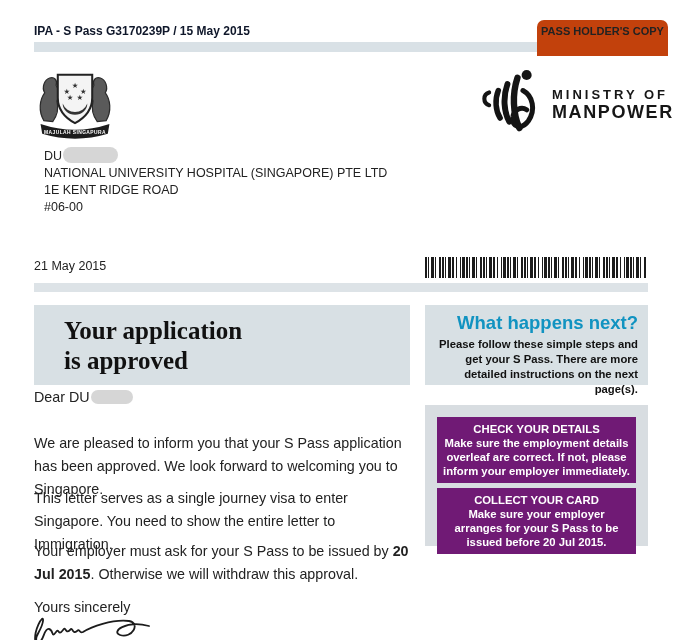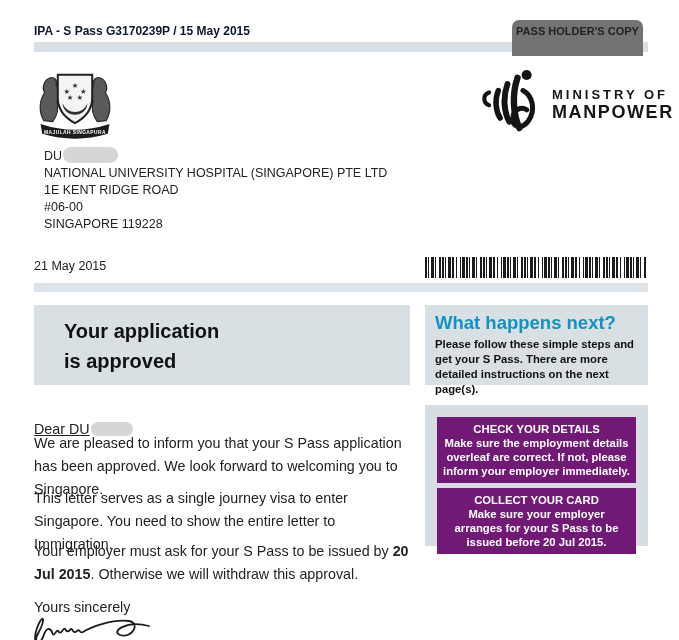--- a/index.html
+++ b/index.html
@@ -10,22 +10,22 @@
     color: #1a1a1a;
     position: relative;
     overflow: hidden;
   }
   .abs { position: absolute; }
 
   
   .ref-line { left: 34px; top: 24px; font-size: 12px; font-weight: bold; color: #0f172a; }
   .head-band { left: 34px; top: 42px; width: 614px; height: 10px; background: #d9e1e6; }
   .copy-tab {
-    left: 512px; top: 20px; width: 131px; height: 36px;
-    background: #737373; border-radius: 7px 7px 0 0;
+    left: 537px; top: 20px; width: 131px; height: 36px;
+    background: #c2410c; border-radius: 7px 7px 0 0;
     font-size: 11px; font-weight: bold; text-align: center;
     padding-top: 4px; line-height: 14px; color: #222;
   }
 
   
   .crest { left: 34px; top: 58px; width: 82px; height: 86px; }
   .mom-logo { left: 480px; top: 62px; width: 182px; height: 80px; display: flex; align-items: center; gap: 8px; }
   .mom-mark { width: 64px; height: 78px; flex: 0 0 auto; }
   .mom-text { padding-top: 6px; }
   .mom-line1 { font-size: 13px; font-weight: bold; letter-spacing: 3px; color: #161616; white-space: nowrap; }
@@ -43,32 +43,32 @@
   
   .date-line { left: 34px; top: 259px; font-size: 12.5px; color: #222; }
   .barcode { left: 425px; top: 257px; width: 223px; height: 21px; }
   .band2 { left: 34px; top: 283px; width: 614px; height: 9px; background: #dde3e7; }
 
   
   .approval-box {
     left: 34px; top: 305px; width: 376px; height: 80px;
     background: #d8e0e4; padding: 11px 0 0 30px;
   }
-  .approval-box .big { font-size: 20px; font-weight: bold; line-height: 30px; color: #111; }
+  .approval-box .big { font-size: 25px; font-weight: bold; line-height: 30px; color: #111; font-family: Liberation Serif, serif; }
 
   .next-box {
     left: 425px; top: 305px; width: 223px; height: 80px;
-    background: #d8e0e4; text-align: left; padding: 7px 10px 0 10px;
+    background: #d8e0e4; text-align: right; padding: 7px 10px 0 10px;
   }
   .next-title { font-size: 18.5px; font-weight: bold; color: #1193c1; }
   .next-body { font-size: 11.3px; font-weight: bold; line-height: 15px; color: #111; margin-top: 3px; }
 
   
   .letter { left: 34px; width: 382px; font-size: 14.3px; line-height: 23px; color: #222; }
-  .salutation { top: 418px; text-decoration: underline; }
+  .salutation { top: 386px; }
   .p1 { top: 432px; }
   .p2 { top: 487px; }
   .p3 { top: 540px; }
   .closing { top: 596px; }
   .signature { left: 28px; top: 608px; width: 175px; height: 40px; }
 
   
   .steps-panel {
     left: 425px; top: 405px; width: 223px; height: 141px;
     background: #d8dde1; padding: 12px;
@@ -128,21 +128,20 @@
   </div>
 </div>
 
 <div class="abs address">
   <div>
     <span>DU</span><span class="redact name"></span>
   </div>
   <div>NATIONAL UNIVERSITY HOSPITAL (SINGAPORE) PTE LTD</div>
   <div>1E KENT RIDGE ROAD</div>
   <div>#06-00</div>
-  <div>SINGAPORE 119228</div>
 </div>
 
 <div class="abs date-line">21 May 2015</div>
 <svg class="abs barcode" viewBox="0 0 223 21" preserveAspectRatio="none">
     <rect x="0" y="0" width="2" height="21" fill="#1b1b1b"></rect>
     <rect x="3" y="0" width="1" height="21" fill="#1b1b1b"></rect>
     <rect x="6" y="0" width="3" height="21" fill="#1b1b1b"></rect>
     <rect x="10" y="0" width="1" height="21" fill="#1b1b1b"></rect>
     <rect x="14" y="0" width="2" height="21" fill="#1b1b1b"></rect>
     <rect x="17" y="0" width="2" height="21" fill="#1b1b1b"></rect>

